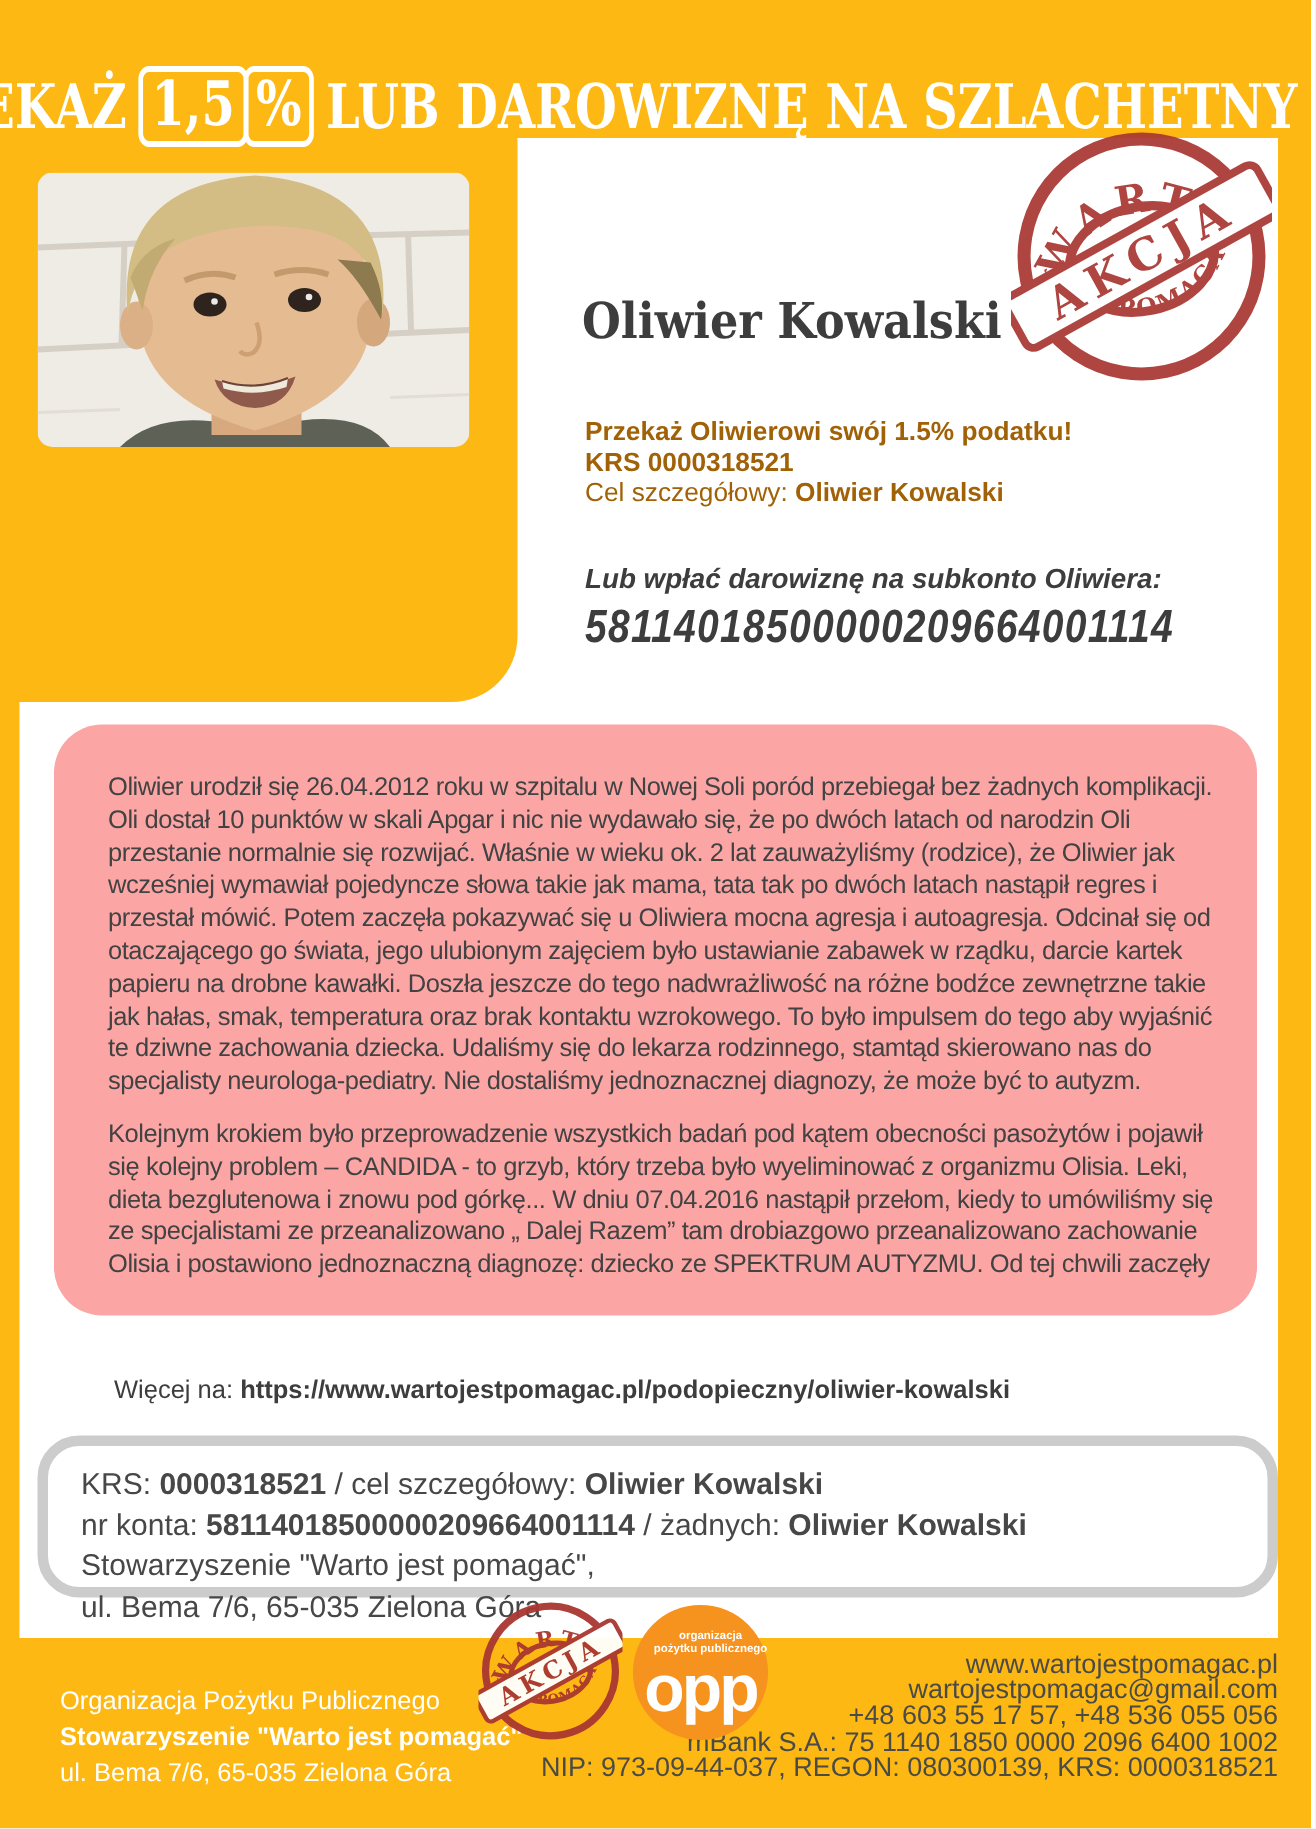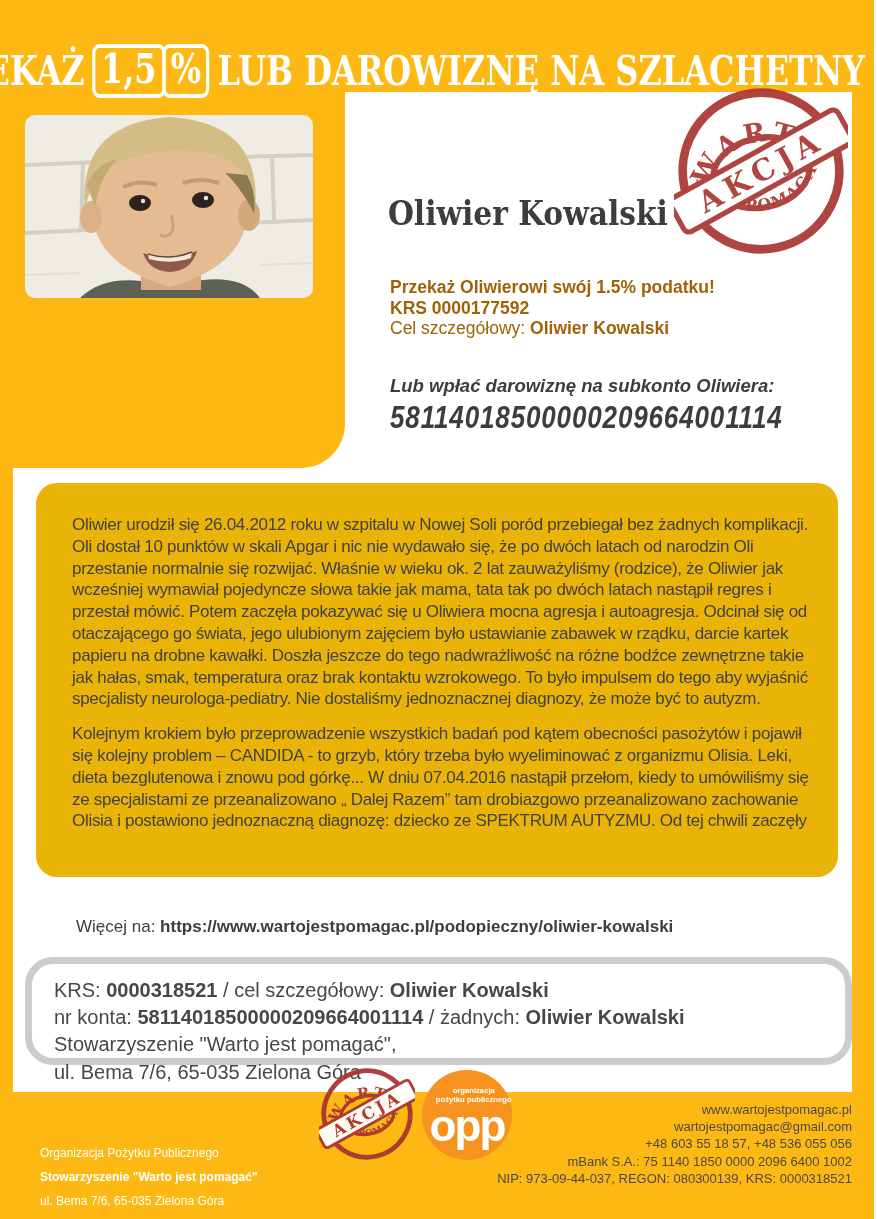--- a/index.html
+++ b/index.html
@@ -29,34 +29,34 @@
   
   .title{left:388px;top:194px;font-family:"DejaVu Serif","Liberation Serif",serif;font-weight:bold;
     font-size:33px;color:#3d3d3d;transform:scaleX(0.9);transform-origin:0 0;white-space:nowrap;}
   .hero-info{left:390px;top:277px;font-size:17.5px;line-height:20.6px;color:#a16207;white-space:nowrap;}
   .b{font-weight:bold;}
   .hero-donate{left:390px;top:375px;color:#3d3d3d;white-space:nowrap;font-style:italic;}
   .hero-donate .lbl{font-size:18.5px;font-weight:bold;}
   .acct{font-size:31px;font-weight:bold;letter-spacing:1px;margin-top:3px;
     transform:scaleX(0.84);transform-origin:0 0;}
   
-  .cream{left:36px;top:483px;width:802px;height:394px;background:#eab308;border-radius:21px;
+  .cream{left:36px;top:483px;width:802px;height:394px;background:#fca5a5;border-radius:32px;
     padding:31px 0 0 36px;box-sizing:border-box;color:#424242;font-size:17px;
     letter-spacing:-0.3px;line-height:21.8px;overflow:hidden;}
   .cream .para2{margin-top:13px;}
   .cream div{white-space:nowrap;}
   
   .more{left:36px;top:917px;font-size:17px;color:#3d3d3d;white-space:nowrap;margin-left:40px;}
   
   .krs-box{left:25px;top:957px;width:827px;height:108px;background:#fff;border:7px solid #cccccc;
     border-radius:28px;box-sizing:border-box;padding:13px 0 0 22px;color:#474747;
     font-size:20px;line-height:27.2px;white-space:nowrap;z-index:2;}
   
-  .footer-left{left:40px;top:1122px;color:#ffffff;font-size:12px;line-height:23.8px;white-space:nowrap;z-index:3;margin-top:20px;}
-  .footer-right{right:25px;top:1101px;color:#4b4b46;font-size:13px;line-height:17.2px;
+  .footer-left{left:40px;top:1122px;color:#ffffff;font-size:17px;line-height:23.8px;white-space:nowrap;z-index:3;}
+  .footer-right{right:25px;top:1101px;color:#4b4b46;font-size:18px;line-height:17.2px;
     text-align:right;white-space:nowrap;z-index:3;}
 </style>
 </head>
 <body>
 
 <div class="page">
 
   <div class="abs o o-top"></div>
   <div class="abs o o-left"></div>
   <div class="abs o o-strip-left"></div>
@@ -136,39 +136,40 @@
         <rect x="-10" y="78" width="220" height="44" rx="7" fill="#ffffff" stroke="#a93630" stroke-width="6"></rect>
         <text x="100" y="112" text-anchor="middle" font-family="DejaVu Serif, serif" font-weight="bold" font-size="34" fill="#a93630" letter-spacing="7">AKCJA</text>
       </g>
     </g>
   </svg>
 
   <div class="abs title">Oliwier Kowalski</div>
 
   <div class="abs hero-info">
     <div class="b">Przekaż Oliwierowi swój 1.5% podatku!</div>
-    <div class="b">KRS 0000177592</div>
+    <div class="b">KRS 0000318521</div>
     <div><span>Cel szczegółowy: </span><span class="b">Oliwier Kowalski</span></div>
   </div>
 
   <div class="abs hero-donate">
     <div class="lbl">Lub wpłać darowiznę na subkonto Oliwiera:</div>
     <div class="acct">58114018500000209664001114</div>
   </div>
 
   <div class="abs cream">
     <div class="para1">
         <div>Oliwier urodził się 26.04.2012 roku w szpitalu w Nowej Soli poród przebiegał bez żadnych komplikacji.</div>
         <div>Oli dostał 10 punktów w skali Apgar i nic nie wydawało się, że po dwóch latach od narodzin Oli</div>
         <div>przestanie normalnie się rozwijać. Właśnie w wieku ok. 2 lat zauważyliśmy (rodzice), że Oliwier jak</div>
         <div>wcześniej wymawiał pojedyncze słowa takie jak mama, tata tak po dwóch latach nastąpił regres i</div>
         <div>przestał mówić. Potem zaczęła pokazywać się u Oliwiera mocna agresja i autoagresja. Odcinał się od</div>
         <div>otaczającego go świata, jego ulubionym zajęciem było ustawianie zabawek w rządku, darcie kartek</div>
         <div>papieru na drobne kawałki. Doszła jeszcze do tego nadwrażliwość na różne bodźce zewnętrzne takie</div>
         <div>jak hałas, smak, temperatura oraz brak kontaktu wzrokowego. To było impulsem do tego aby wyjaśnić</div>
+        <div>te dziwne zachowania dziecka. Udaliśmy się do lekarza rodzinnego, stamtąd skierowano nas do</div>
         <div>specjalisty neurologa-pediatry. Nie dostaliśmy jednoznacznej diagnozy, że może być to autyzm.</div>
       </div>
     <div class="para2">
         <div>Kolejnym krokiem było przeprowadzenie wszystkich badań pod kątem obecności pasożytów i pojawił</div>
         <div>się kolejny problem – CANDIDA - to grzyb, który trzeba było wyeliminować z organizmu Olisia. Leki,</div>
         <div>dieta bezglutenowa i znowu pod górkę... W dniu 07.04.2016 nastąpił przełom, kiedy to umówiliśmy się</div>
         <div>ze specjalistami ze przeanalizowano „ Dalej Razem” tam drobiazgowo przeanalizowano zachowanie</div>
         <div>Olisia i postawiono jednoznaczną diagnozę: dziecko ze SPEKTRUM AUTYZMU. Od tej chwili zaczęły</div>
       </div>
   </div>
@@ -213,18 +214,18 @@
   </svg>
 
   <div class="abs footer-left">
       <div>Organizacja Pożytku Publicznego</div>
       <div style="font-weight: bold;">Stowarzyszenie "Warto jest pomagać"</div>
       <div>ul. Bema 7/6, 65-035 Zielona Góra</div>
     </div>
   <div class="abs footer-right">
       <div>www.wartojestpomagac.pl</div>
       <div>wartojestpomagac@gmail.com</div>
-      <div>+48 603 55 18 57, +48 536 055 056</div>
+      <div>+48 603 55 17 57, +48 536 055 056</div>
       <div>mBank S.A.: 75 1140 1850 0000 2096 6400 1002</div>
       <div>NIP: 973-09-44-037, REGON: 080300139, KRS: 0000318521</div>
     </div>
 
 </div>
 
 </body></html>

